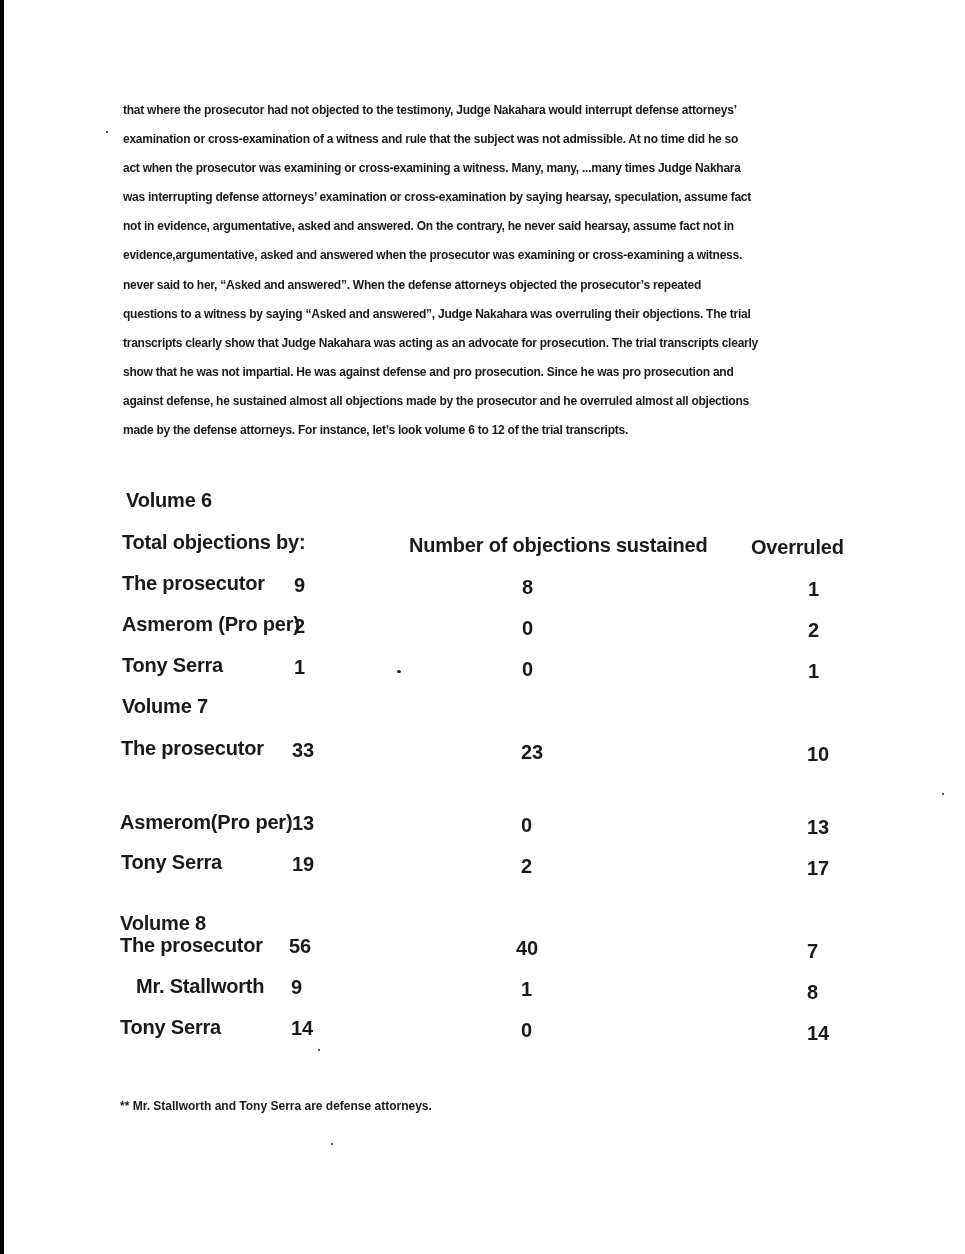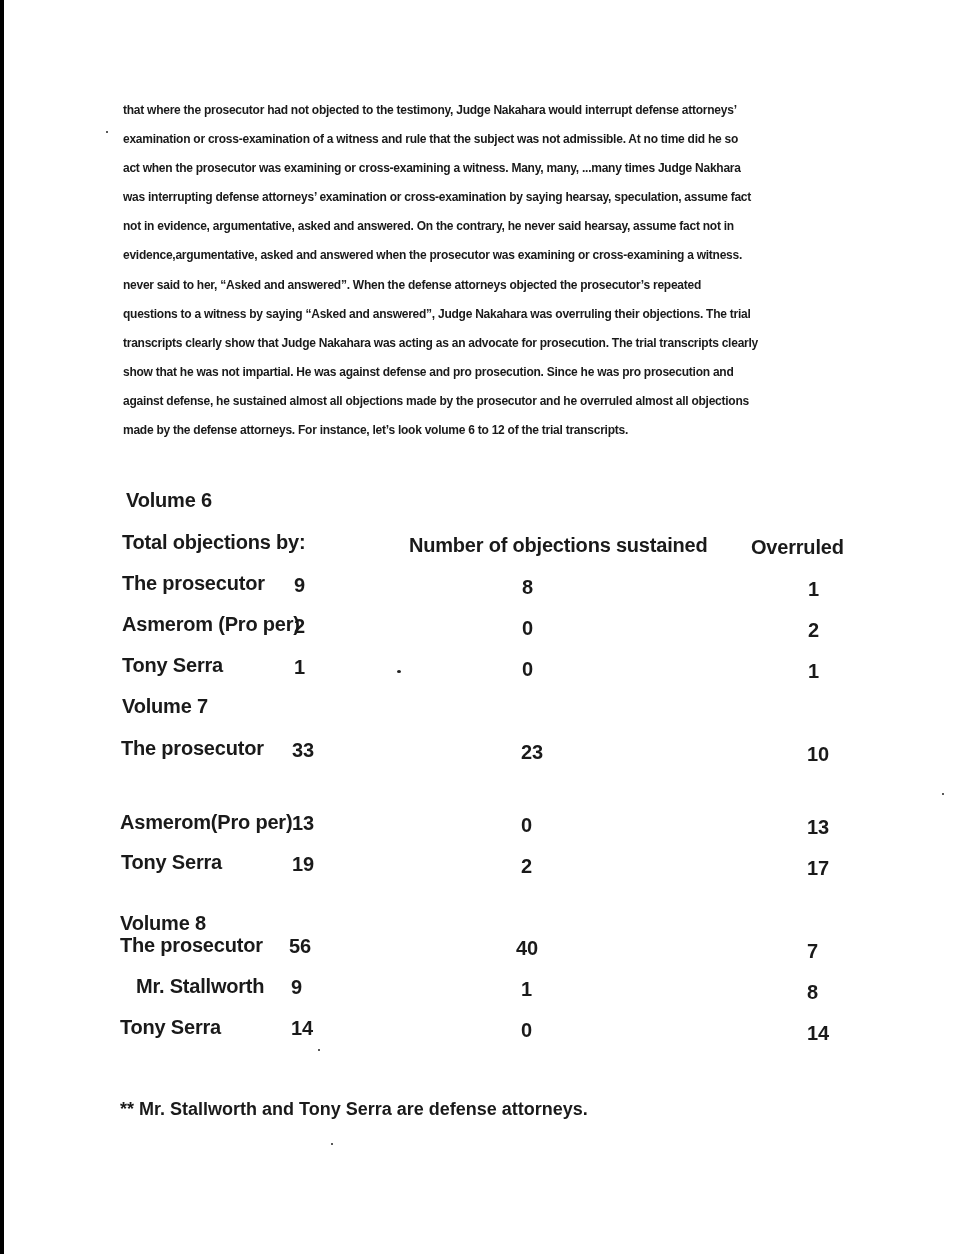--- a/index.html
+++ b/index.html
@@ -10,21 +10,21 @@
   .left-edge {
     position: absolute; left: 0; top: 0; width: 4px; height: 1254px; background: #000000;
   }
   .para {
     position: absolute; left: 123px; top: 96px; width: 750px;
     font-size: 12px; line-height: 29.1px; letter-spacing: -0.25px;
     font-weight: bold; color: #1a1a1a;
   }
   .para .line { display: block; white-space: nowrap; }
   .tbl-text { position: absolute; font-size: 20px; font-weight: bold; color: #1a1a1a; white-space: nowrap; letter-spacing: -0.2px; }
-  .footnote { position: absolute; left: 120px; top: 1099px; font-size: 18px; font-weight: bold; color: #1a1a1a; white-space: nowrap; }
+  .footnote { position: absolute; left: 120px; top: 1099px; font-size: 12px; font-weight: bold; color: #1a1a1a; white-space: nowrap; }
   .speck { position: absolute; background: #222; border-radius: 50%; }
 </style>
 </head>
 <body>
 
 <div class="left-edge"></div>
 
 <div class="para">
   <span class="line">that where the prosecutor had not objected to the testimony, Judge Nakahara would interrupt defense attorneys’</span>
   <span class="line">examination or cross-examination of a witness and rule that the subject was not admissible. At no time did he so</span>

